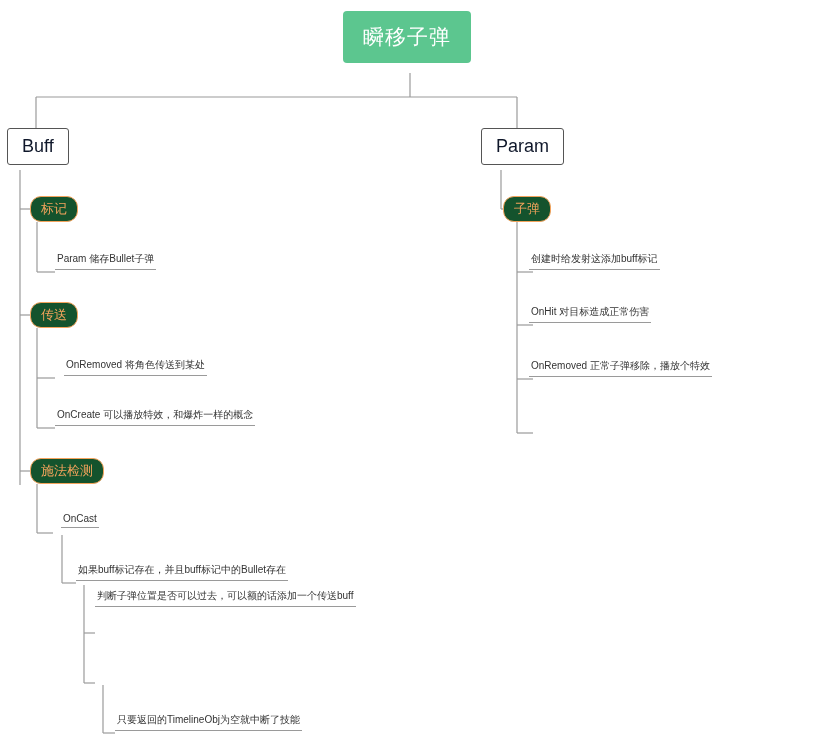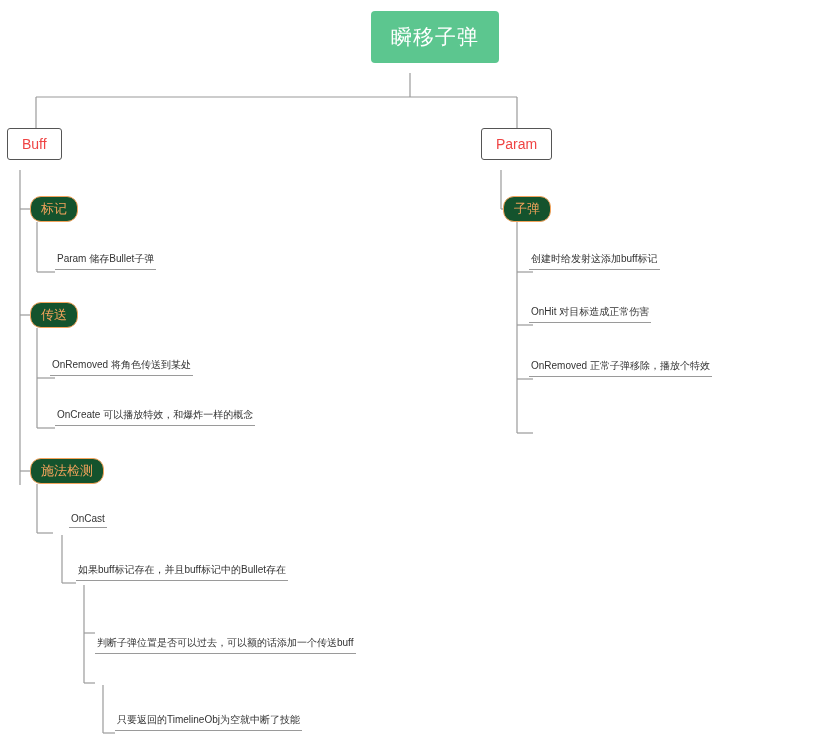--- a/index.html
+++ b/index.html
@@ -28,29 +28,28 @@
   }
   
   .root {
     background: #5CC68F;
     color: #ffffff;
     border-radius: 4px;
     font-size: 21px;
     letter-spacing: 1px;
     padding: 12px 20px;
     text-align: center;
-    margin-left: 28px;
   }
   
   .level2 {
     background: #ffffff;
     border: 1px solid #555555;
     border-radius: 3px;
-    color: #ef4444;
-    font-size: 14px;
+    color: #0f172a;
+    font-size: 18px;
     padding: 7px 14px;
   }
   
   .pill {
     background: #14532d;
     border: 1px solid #F3A35C;
     border-radius: 11px;
     color: #F3A35C;
     font-size: 13px;
     padding: 3px 10px;
@@ -127,31 +126,31 @@
   <div class="node root" style="left:343px; top:11px;">瞬移子弹</div>
 
   <div class="node level2" style="left:7px; top:128px;">Buff</div>
 
   <div class="node pill" style="left:30px; top:196px;">标记</div>
 
   <div class="node leaf" style="left:55px; top:250px;">Param 储存Bullet子弹</div>
 
   <div class="node pill" style="left:30px; top:302px;">传送</div>
 
-  <div class="node leaf" style="left:50px; top:356px;">OnRemoved 将角色传送到某处</div>
+  <div class="node leaf" style="left:64px; top:356px;">OnRemoved 将角色传送到某处</div>
 
   <div class="node leaf" style="left:55px; top:406px;">OnCreate 可以播放特效，和爆炸一样的概念</div>
 
   <div class="node pill" style="left:30px; top:458px;">施法检测</div>
 
-  <div class="node leaf" style="left:69px; top:511px;">OnCast</div>
+  <div class="node leaf" style="left:61px; top:511px;">OnCast</div>
 
   <div class="node leaf" style="left:76px; top:561px;">如果buff标记存在，并且buff标记中的Bullet存在</div>
 
-  <div class="node leaf" style="left:95px; top:634px;">判断子弹位置是否可以过去，可以额的话添加一个传送buff</div>
+  <div class="node leaf" style="left:95px; top:587px;">判断子弹位置是否可以过去，可以额的话添加一个传送buff</div>
 
 
   <div class="node leaf" style="left:115px; top:711px;">只要返回的TimelineObj为空就中断了技能</div>
 
   <div class="node level2" style="left:481px; top:128px;">Param</div>
 
   <div class="node pill" style="left:503px; top:196px;">子弹</div>
 
   <div class="node leaf" style="left:529px; top:303px;">OnHit 对目标造成正常伤害</div>
 

